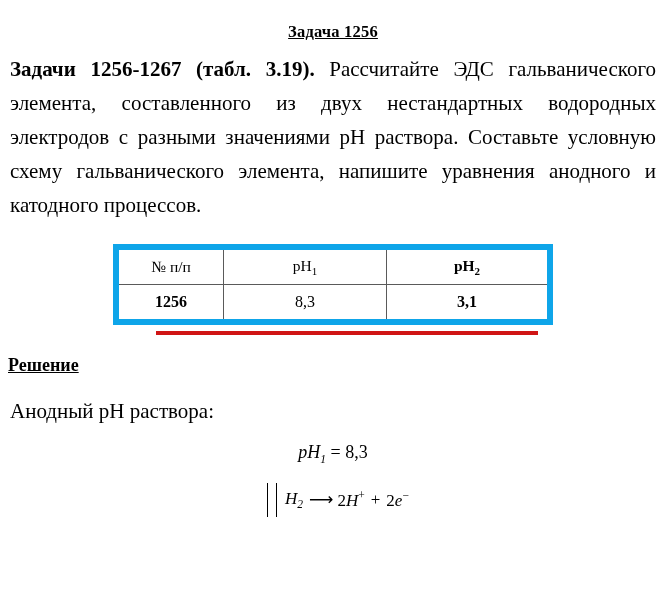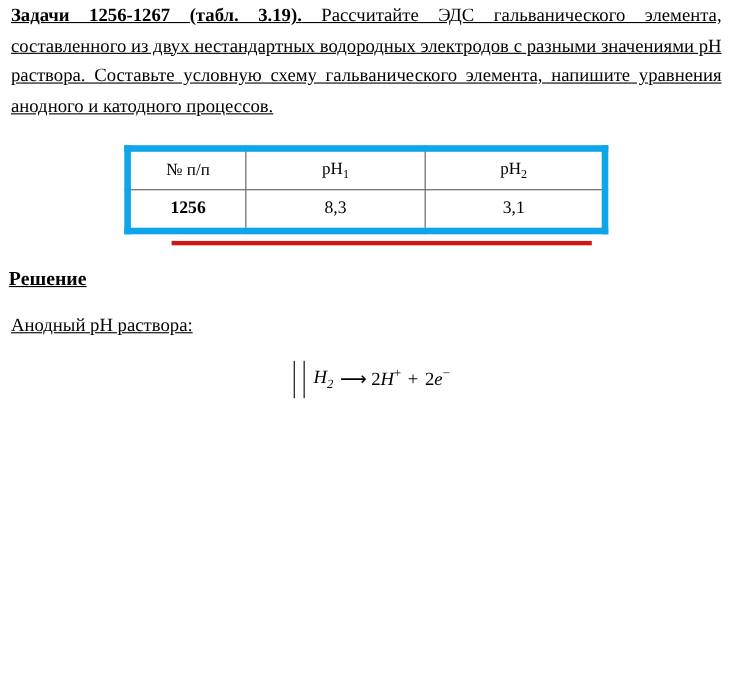--- a/index.html
+++ b/index.html
@@ -25,27 +25,26 @@
   .doc-title {
     text-align: center;
     font-weight: bold;
     font-size: 16.5px;
     text-decoration: underline;
     margin-top: 22px;
     margin-bottom: 10px;
     letter-spacing: 0.2px;
   }
   .para {
-    font-size: 17px;
+    font-size: 21px;
     line-height: 1.62;
     text-align: justify;
     text-justify: inter-word;
     margin: 0 0 2px 0;
     padding: 0 2px;
-    text-decoration: underline;
   }
   .para b {
     font-weight: bold;
   }
   .table-wrap {
     display: flex;
     justify-content: center;
     margin-top: 22px;
     position: relative;
   }
@@ -57,21 +56,21 @@
   table.data th, table.data td {
     border: 1px solid #5a5a5a;
     text-align: center;
     padding: 4px 6px;
     font-weight: normal;
     height: 26px;
     vertical-align: middle;
   }
   table.data th:nth-child(1), table.data td:nth-child(1) { width: 92px; }
   table.data th:nth-child(2), table.data td:nth-child(2) { width: 150px; }
-  table.data th:nth-child(3), table.data td:nth-child(3) { width: 148px; }
+  table.data th:nth-child(3), table.data td:nth-child(3) { width: 148px; font-weight: bold; }
   table.data td.rowlabel {
     font-weight: bold;
     font-size: 16px;
     margin-top: 11px;
   }
   table.data td.val {
     font-size: 16px;
   }
   .sub {
     font-size: 11px;
@@ -151,20 +150,21 @@
     display: inline-block;
     letter-spacing: -2px;
   }
   .nostyle { font-style: normal; }
 </style>
 </head>
 <body>
 
 <div class="page">
 
+  <div class="doc-title">Задача 1256</div>
 
   <p class="para"><b>Задачи 1256-1267 (табл. 3.19).</b><span> Рассчитайте ЭДС гальванического элемента, составленного из двух нестандартных водородных электродов с разными значениями pH раствора. Составьте условную схему гальванического элемента, напишите уравнения анодного и катодного процессов.</span></p>
 
   <div class="table-wrap">
     <table class="data">
       <thead>
         <tr>
           <th><span>№ п/п</span></th>
           <th><span>pH</span><span class="sub">1</span></th>
           <th><span>pH</span><span class="sub">2</span></th>
@@ -178,20 +178,21 @@
         </tr>
       </tbody>
     </table>
     <div class="underline-bar"></div>
   </div>
 
   <div class="section-title">Решение</div>
 
   <p class="para">Анодный pH раствора:</p>
 
+  <div class="eq"><span>pH</span><span class="subsc">1</span><span class="num"> = </span><span class="num">8,3</span></div>
 
 
 
   <div class="reaction-block">
     <div class="reaction-inner">
       <span class="vbar"></span>
       <span class="vbar"></span>
       <span class="reaction-eq">
         <span><span>H</span><span class="subsc">2</span></span>
         <span class="arrow nostyle">⟶</span>

